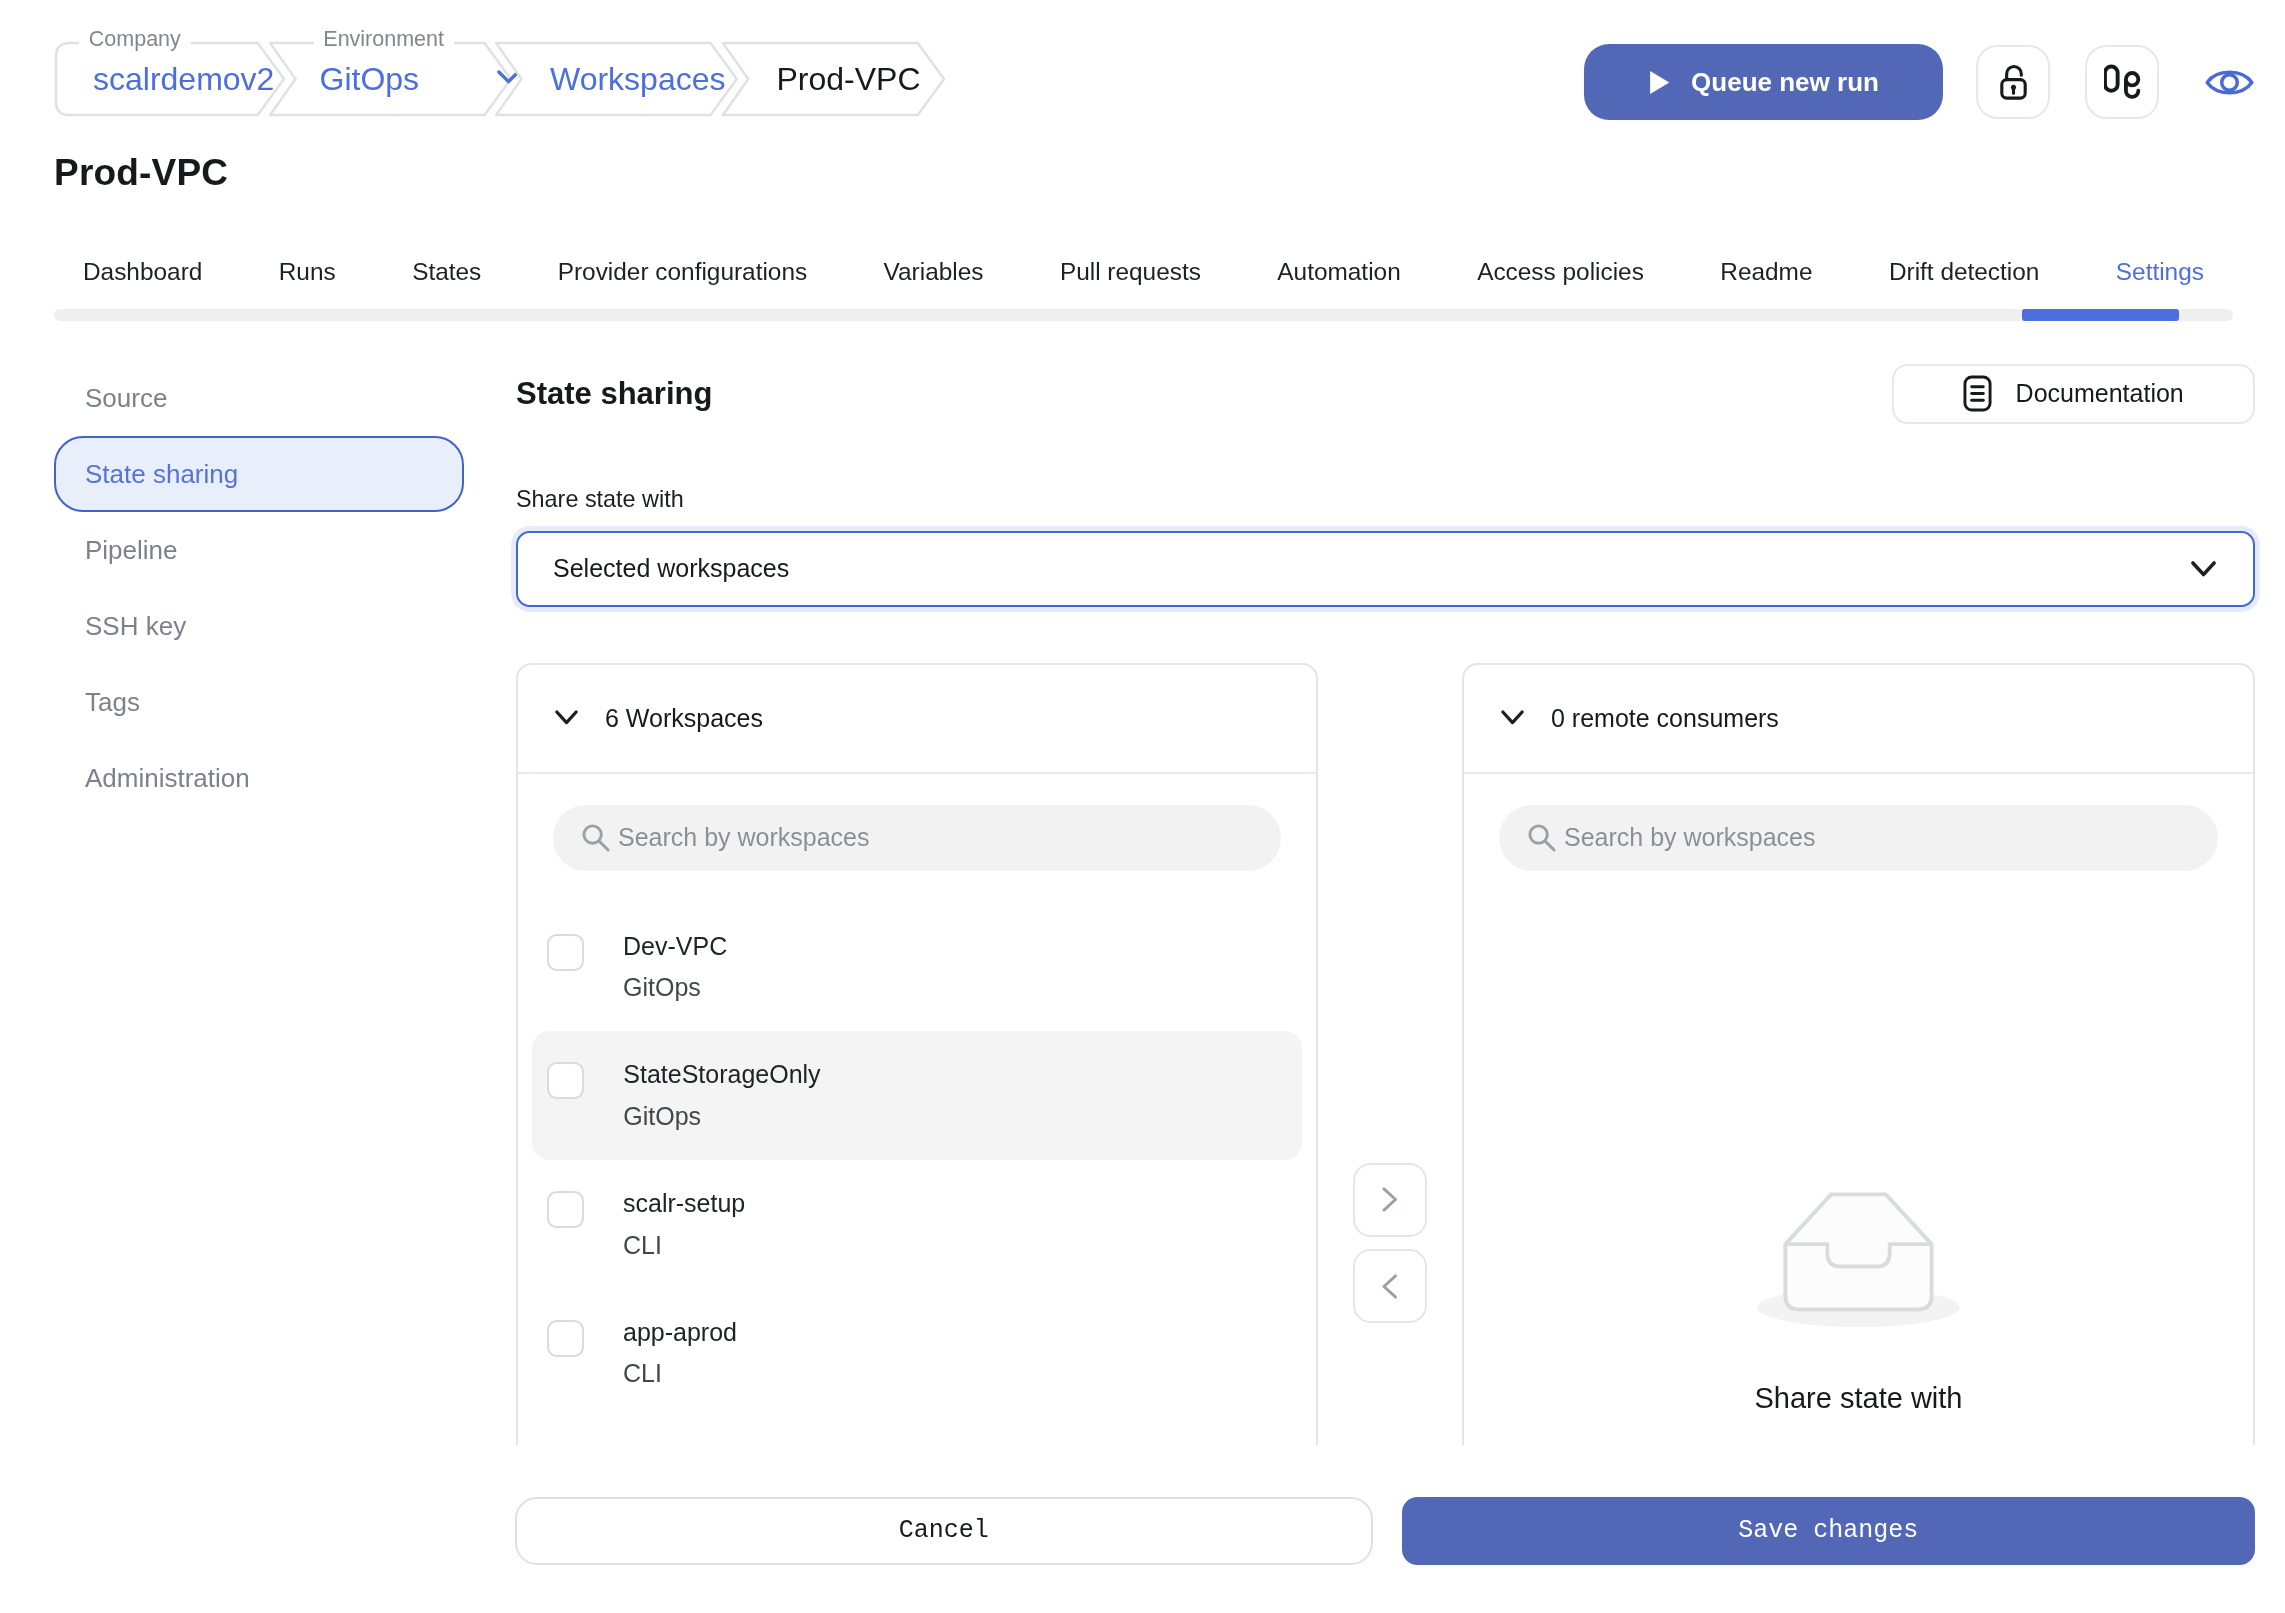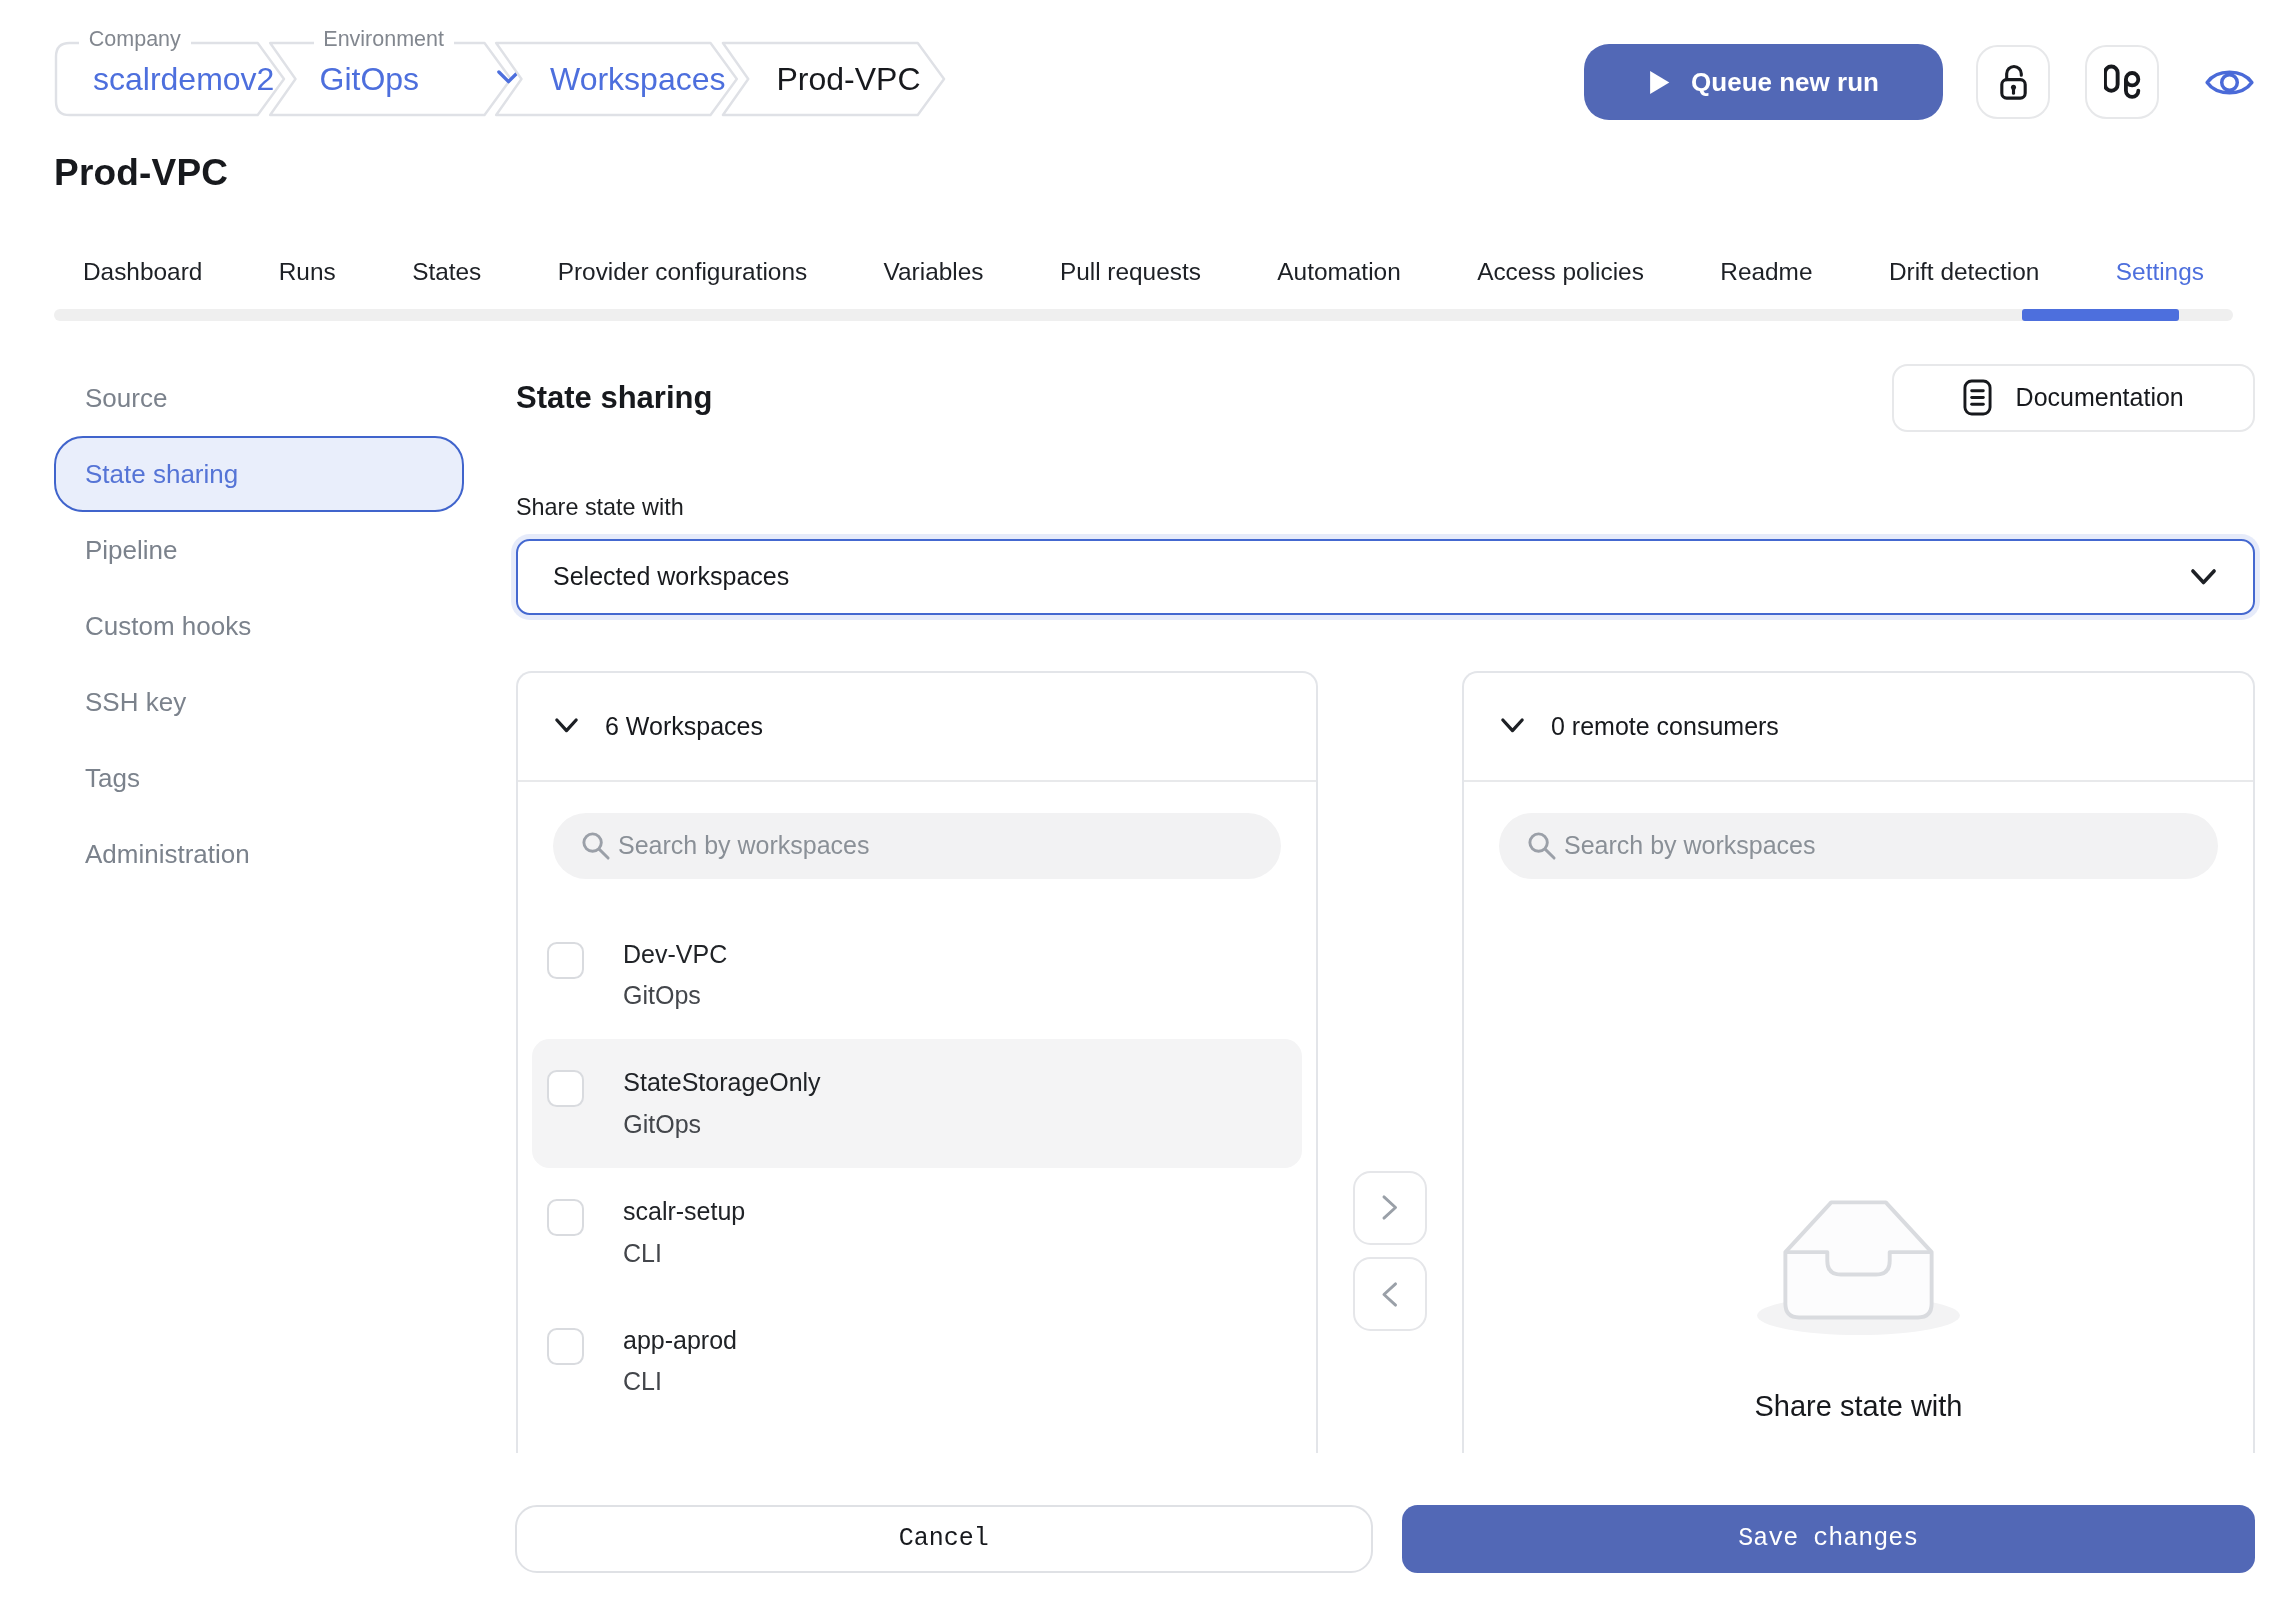--- a/index.html
+++ b/index.html
@@ -48,21 +48,21 @@
   .sidebar { width: 410px; margin-left: 54px; flex: 0 0 auto; }
   .side-item { height: 76px; display: flex; align-items: center; padding-left: 31px;
     font-size: 26px; color: #7b828c; cursor: pointer; border-radius: 29px; }
   .side-item.active { background: #e9eefb; border: 2.4px solid #4064cc; color: #5574d6;
     font-weight: 500; padding-left: 29px; }
   .main { flex: 1; margin-left: 52px; margin-right: 31px; margin-top: 3.9px; }
 
   .main-head { display: flex; align-items: center; justify-content: space-between; }
   .main-title { font-size: 31px; font-weight: 700; }
   .btn-doc { display: flex; align-items: center; justify-content: center; gap: 23.4px;
-    width: 363px; height: 68px; background: #fff; border: 2px solid #e7e8ea; border-radius: 15.6px;
+    width: 363px; height: 60px; background: #fff; border: 2px solid #e7e8ea; border-radius: 15.6px;
     font-size: 25px; color: #17191d; cursor: pointer; }
 
   .share-label { margin-top: 62px; font-size: 23.4px; color: #1c1e21; }
   .select-box { margin-top: 17.6px; height: 76px; border: 2.4px solid #4468d0; border-radius: 13.7px;
     box-shadow: 0 0 0 4.9px rgba(77,111,221,.14); display: flex; align-items: center;
     padding: 0 35px; cursor: pointer; background: #fff; }
   .select-box .sel-val { font-size: 25px; flex: 1; }
 
   
   .panels { display: flex; margin-top: 56px; height: 782px; }
@@ -210,21 +210,20 @@
   <div class="tabs-track">
     <div class="tabs-indicator"></div>
   </div>
 </div>
 
 <div class="content">
   <div class="sidebar">
     <div class="side-item">Source</div>
     <div class="side-item active">State sharing</div>
     <div class="side-item">Pipeline</div>
-    <div class="side-item">Custom hooks</div>
     <div class="side-item">SSH key</div>
     <div class="side-item">Tags</div>
     <div class="side-item">Administration</div>
   </div>
 
   <div class="main">
     <div class="main-head">
       <div class="main-title">State sharing</div>
       <button class="btn-doc">
         <span style="display:flex;">

